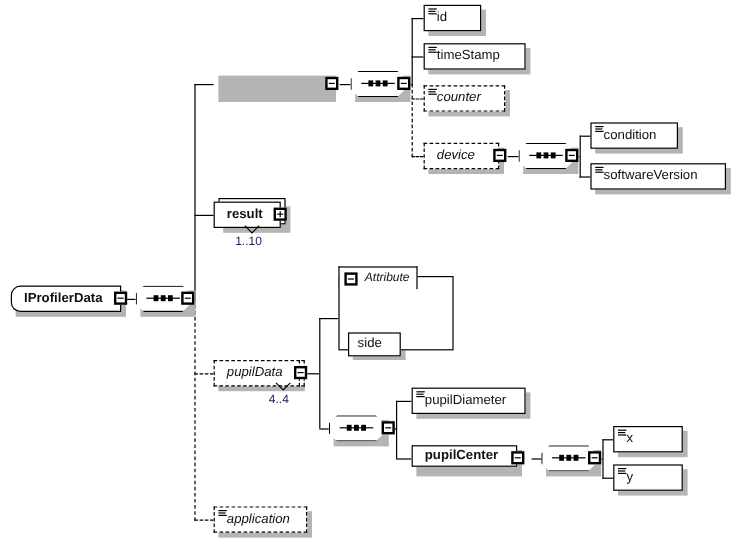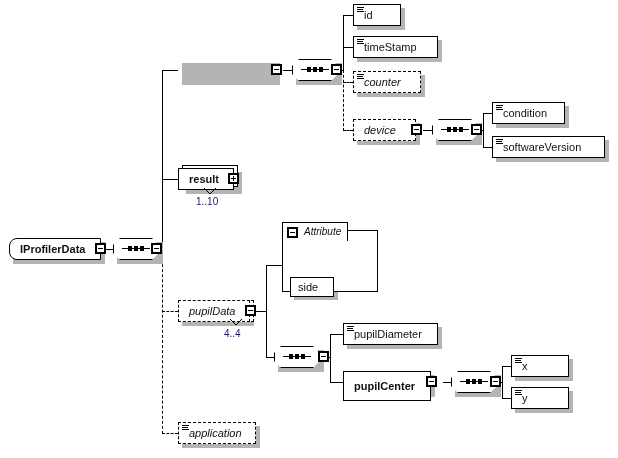--- a/index.html
+++ b/index.html
@@ -327,21 +327,21 @@
   <div class="node" style="left:343px;top:323px;width:95px;height:22px;padding-left:44px;">
     <span class="eqic">
         <i></i>
         <i></i>
         <i></i>
       </span>
     <span class="lbl">pupilDiameter</span>
   </div>
 
   <div class="shadow" style="left:347px;top:375px;width:88px;height:22px;"></div>
-  <div class="node bold" style="left:343px;top:371px;width:88px;height:30px;">
+  <div class="node bold" style="left:343px;top:371px;width:88px;height:18px;">
     <span class="lbl">pupilCenter</span>
   </div>
   <div class="tog" style="left:426px;top:376px;">
       <span class="hb"></span>
     </div>
 
   <div class="shadow" style="left:455px;top:375px;width:46px;height:22px;"></div>
   <div class="seq" style="left:451px;top:371px;">
     <div class="oct"></div>
       <div class="bar"></div>

